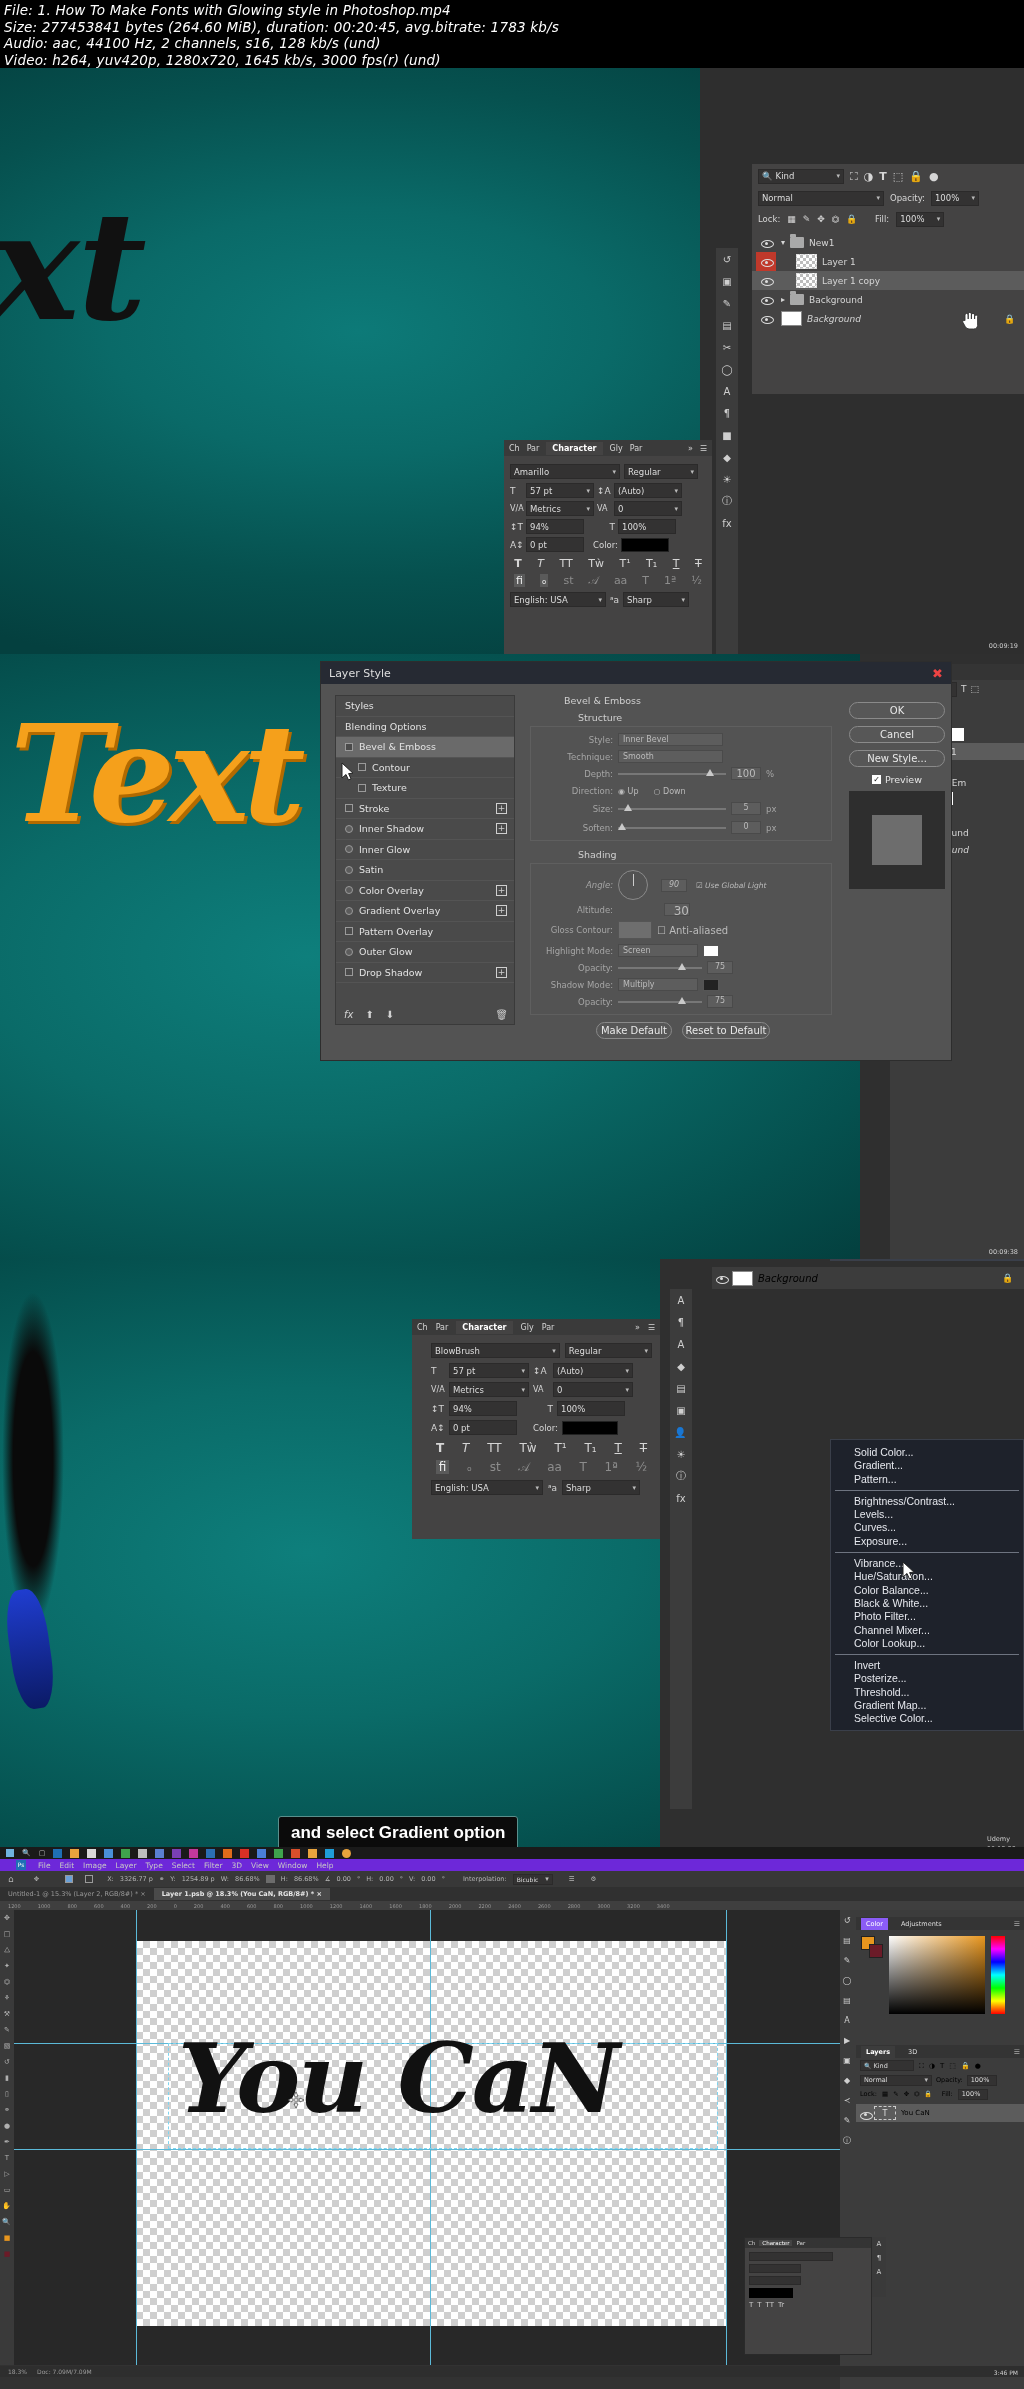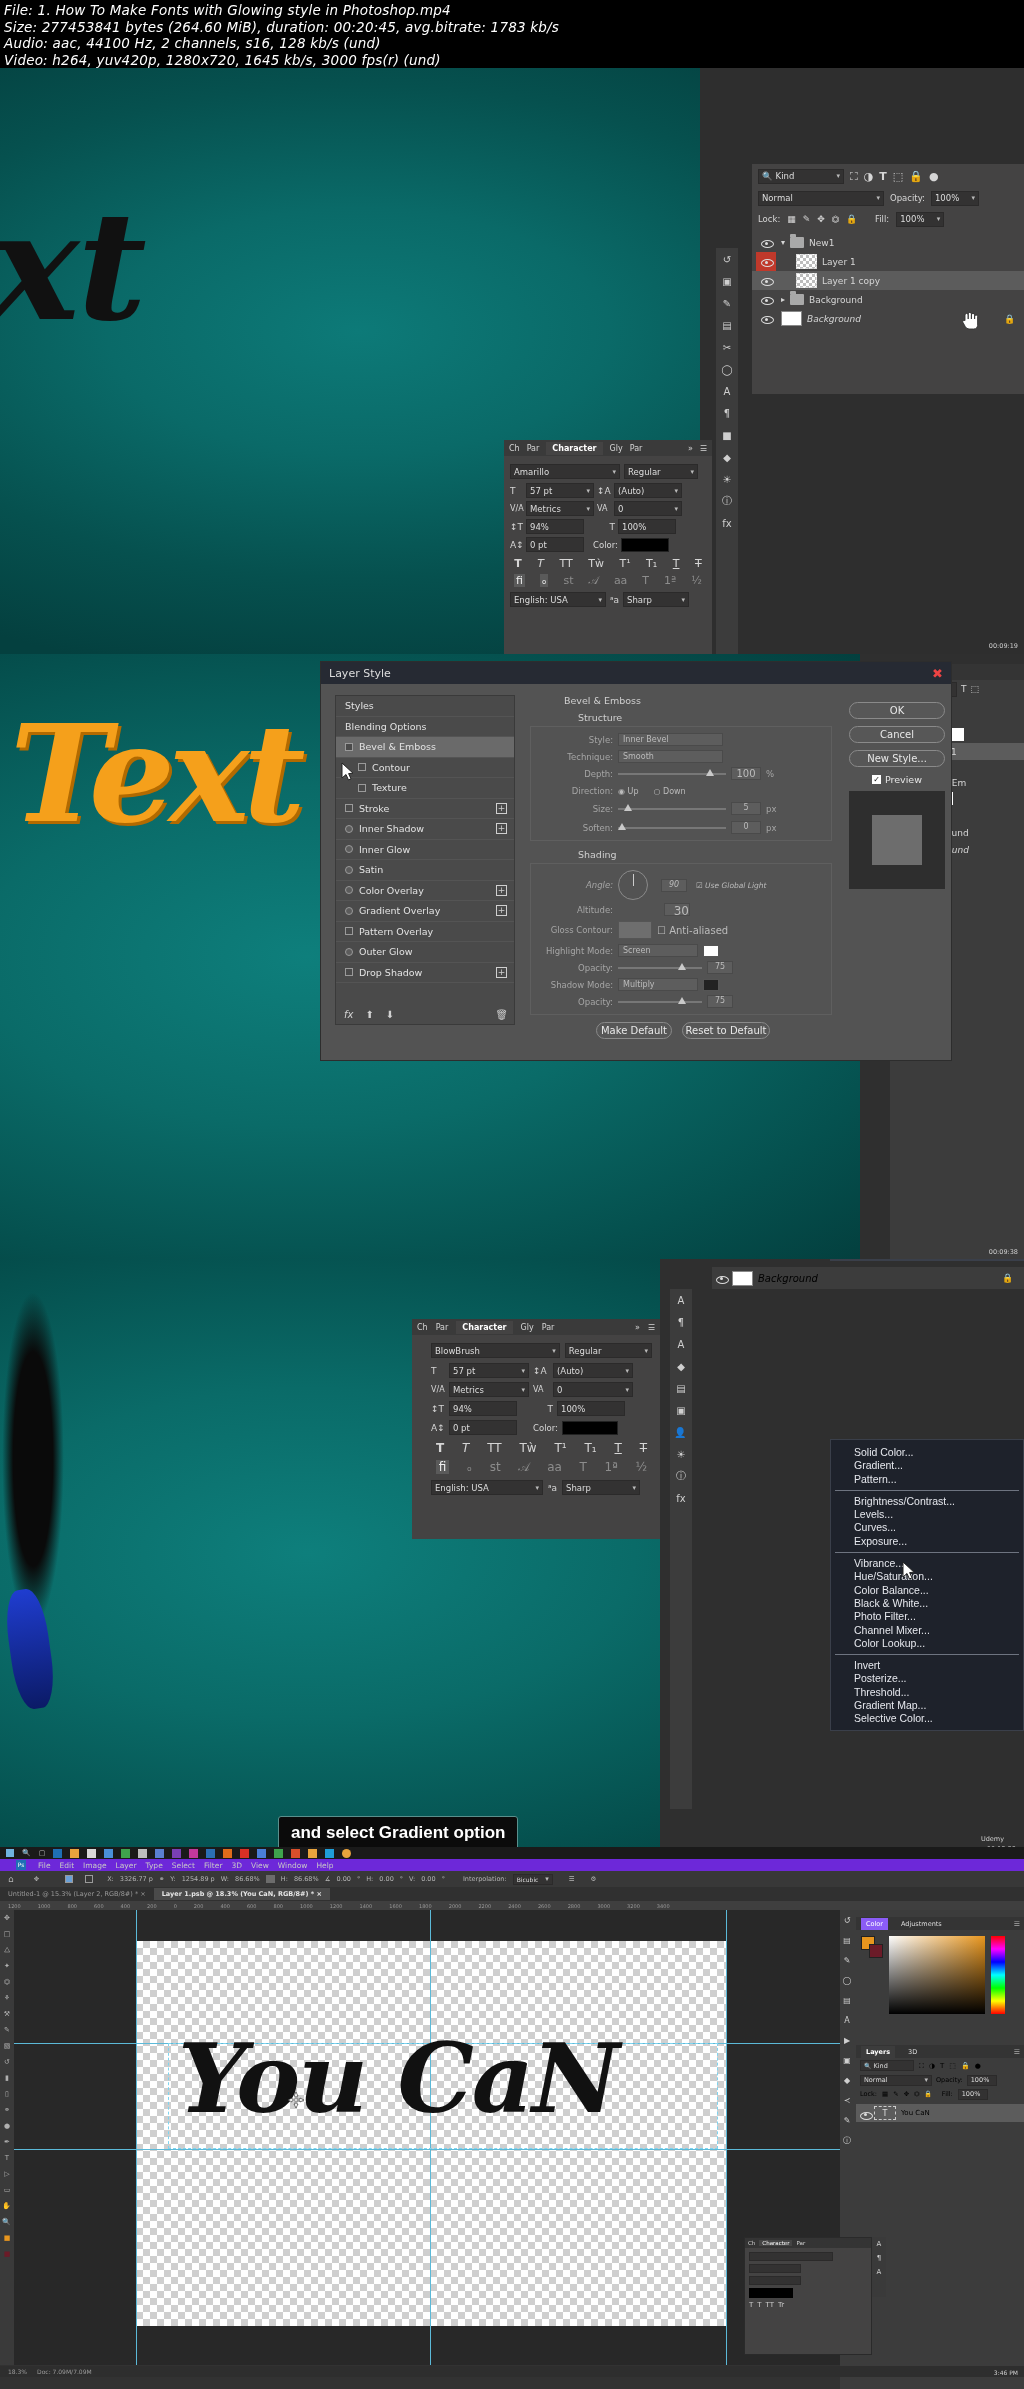--- a/index.html
+++ b/index.html
@@ -803,21 +803,21 @@
     <div class="adj-item">Gradient Map...</div>
     <div class="adj-item">Selective Color...</div>
   </div>
   <div class="cursor" style="left:902px;top:302px;">
     <svg width="14" height="20" viewBox="0 0 14 20">
         <path d="M1,1 L1,16 L5,12.5 L7.5,18 L10,16.8 L7.6,11.6 L12,11.2 Z" fill="#fff" stroke="#222" stroke-width="1"></path>
       </svg>
   </div>
 
   <div class="caption" style="left:278px;top:573px;transform:translateY(-16px);">and select Gradient option</div>
-  <div style="position:absolute;right:20px;bottom:4px;color:#cfcfcf;font-size:6.5px;">Udemy</div>
+  <div style="position:absolute;right:14px;bottom:4px;color:#cfcfcf;font-size:6.5px;">Udemy</div>
   <div class="timestamp" style="right:8px;bottom:-6px;">00:12:28</div>
 </div>
 
 <div class="frame f4">
   <div class="ps-app"></div>
 
   <div class="taskbar" style="top:0;">
     <div style="display:flex;gap:8px;padding-left:6px;align-items:center;height:12px;">
       <span style="width:8px;height:8px;background:#6fb3e0;"></span>
       <span style="color:#bbb;font-size:7px;">🔍</span>

